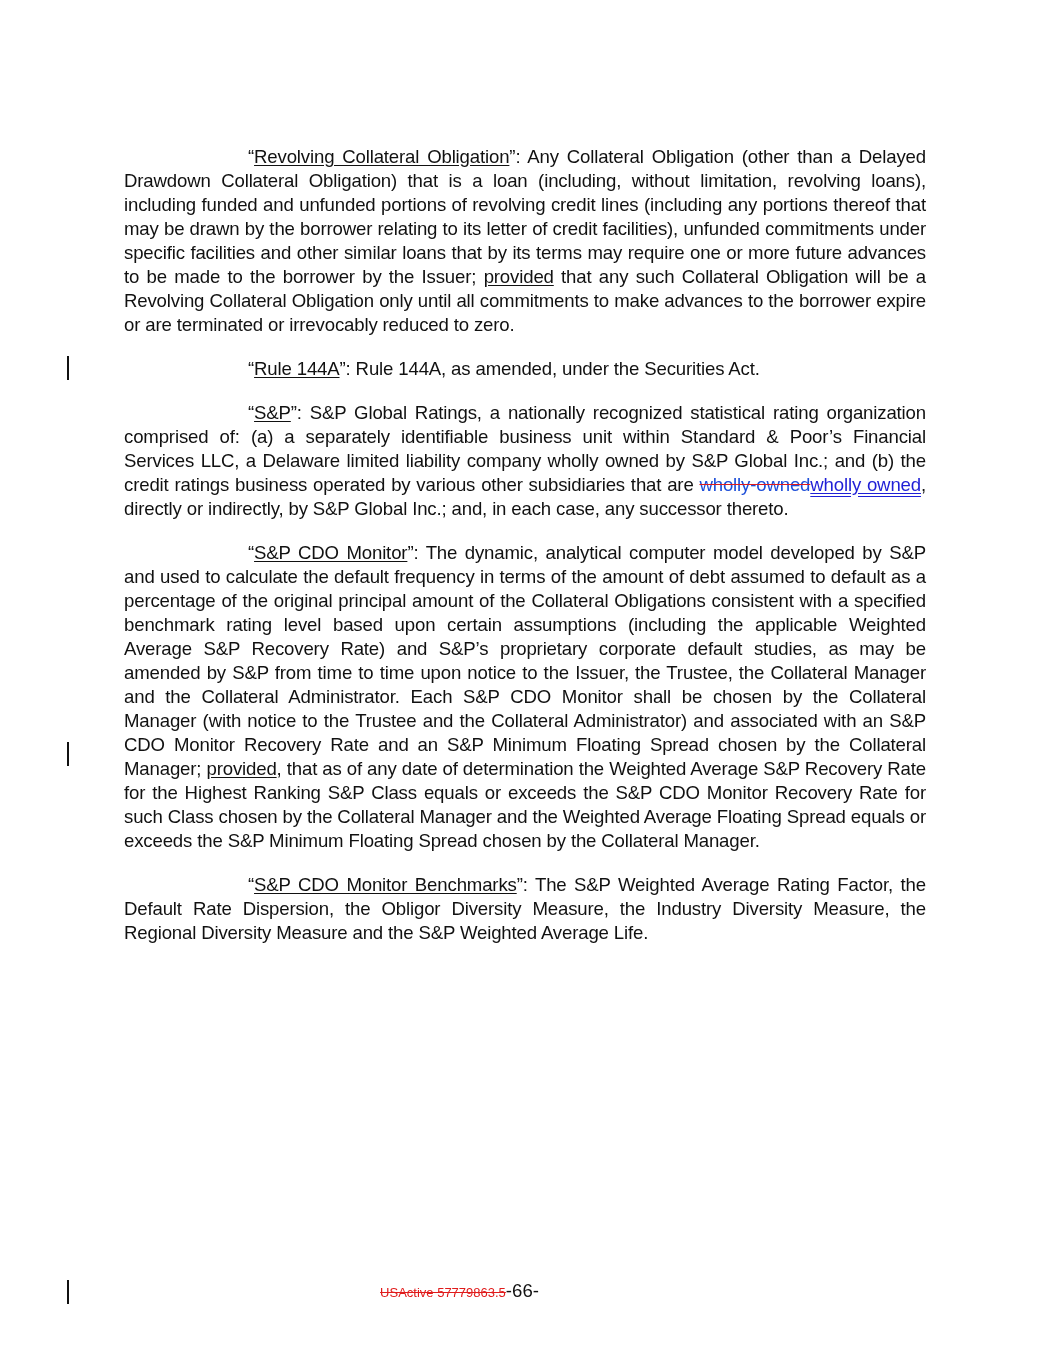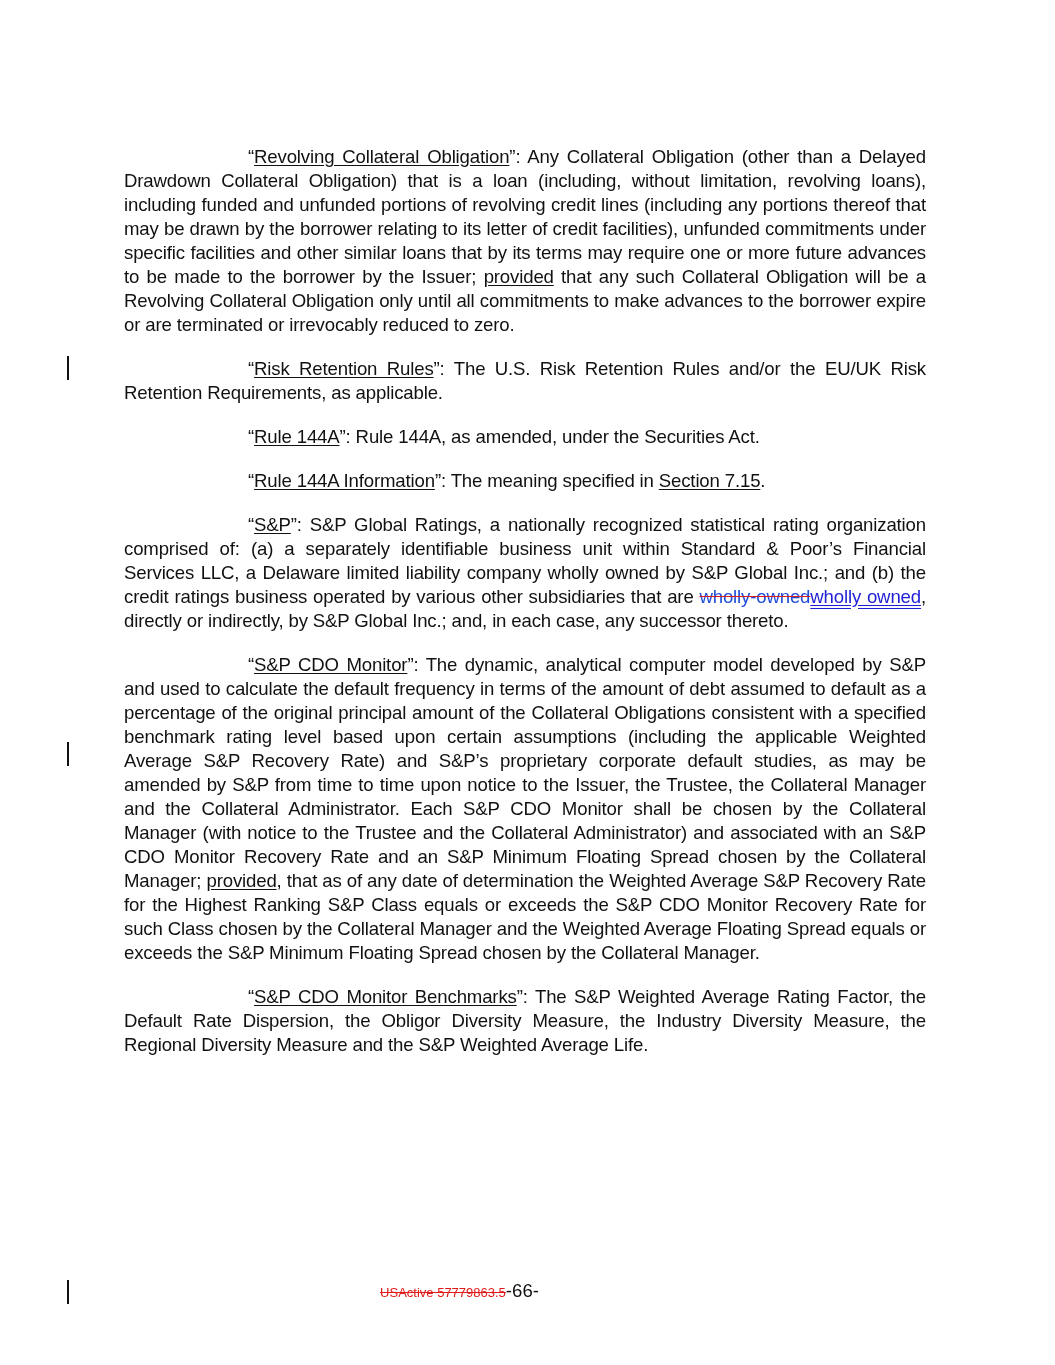--- a/index.html
+++ b/index.html
@@ -31,32 +31,26 @@
 <div class="bar" style="top:742px;"></div>
 <div class="bar" style="top:1280px;"></div>
 
 <div class="page">
 
   <p class="para">
     <span>“</span><span class="u">Revolving Collateral Obligation</span><span>”:  </span><span>Any Collateral Obligation (other than a Delayed Drawdown Collateral Obligation) that is a loan (including, without limitation, revolving loans), including funded and unfunded portions of revolving credit lines (including any portions thereof that may be drawn by the borrower relating to its letter of credit facilities), unfunded commitments under specific facilities and other similar loans that by its terms may require one or more future advances to be made to the borrower by the Issuer; </span><span class="u">provided</span><span> that any such Collateral Obligation will be a Revolving Collateral Obligation only until all commitments to make advances to the borrower expire or are terminated or irrevocably reduced to zero.</span>
   </p>
 
 
-  <p class="para">
-    <span>“</span><span class="u">Risk Retention Rules</span><span>”:  </span><span>The U.S. Risk Retention Rules and/or the EU/UK Risk Retention Requirements, as applicable.</span>
-  </p>
 
   <p class="para single">
     <span>“</span><span class="u">Rule 144A</span><span>”:  </span><span>Rule 144A, as amended, under the Securities Act.</span>
   </p>
 
 
-  <p class="para single">
-    <span>“</span><span class="u">Rule 144A Information</span><span>”:  </span><span>The meaning specified in </span><span class="u">Section 7.15</span><span>.</span>
-  </p>
 
 
   <p class="para">
     <span>“</span><span class="u">S&amp;P</span><span>”:  </span><span>S&amp;P Global Ratings, a nationally recognized statistical rating organization comprised of:  (a) a separately identifiable business unit within Standard &amp; Poor’s Financial Services LLC, a Delaware limited liability company wholly owned by S&amp;P Global Inc.; and (b) the credit ratings business operated by various other subsidiaries that are </span><span class="del">wholly-owned</span><span class="ins">wholly owned</span><span>, directly or indirectly, by S&amp;P Global Inc.; and, in each case, any successor thereto.</span>
   </p>
 
   <p class="para">
     <span>“</span><span class="u">S&amp;P CDO Monitor</span><span>”:  </span><span>The dynamic, analytical computer model developed by S&amp;P and used to calculate the default frequency in terms of the amount of debt assumed to default as a percentage of the original principal amount of the Collateral Obligations consistent with a specified benchmark rating level based upon certain assumptions (including the applicable Weighted Average S&amp;P Recovery Rate) and S&amp;P’s proprietary corporate default studies, as may be amended by S&amp;P from time to time upon notice to the Issuer, the Trustee, the Collateral Manager and the Collateral Administrator.  Each S&amp;P CDO Monitor shall be chosen by the Collateral Manager (with notice to the Trustee and the Collateral Administrator) and associated with an S&amp;P CDO Monitor Recovery Rate and an S&amp;P Minimum Floating Spread chosen by the Collateral Manager; </span><span class="u">provided</span><span>, that as of any date of determination the Weighted Average S&amp;P Recovery Rate for the Highest Ranking S&amp;P Class equals or exceeds the S&amp;P CDO Monitor Recovery Rate for such Class chosen by the Collateral Manager and the Weighted Average Floating Spread equals or exceeds the S&amp;P Minimum Floating Spread chosen by the Collateral Manager.</span>
   </p>
 

